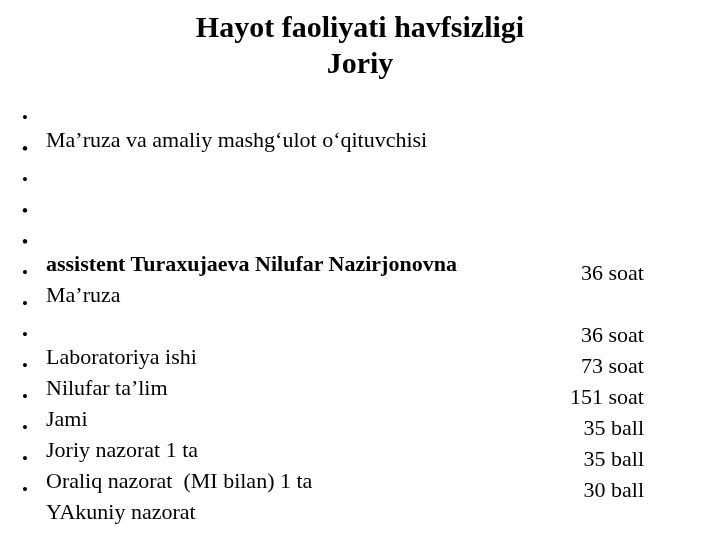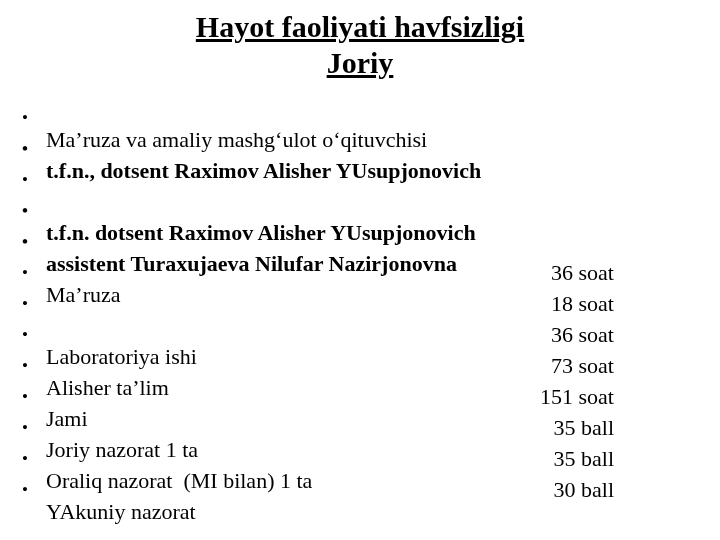--- a/index.html
+++ b/index.html
@@ -27,21 +27,20 @@
   .slide-title {
     position: absolute;
     left: 0;
     top: 9px;
     width: 720px;
     text-align: center;
     font-size: 30px;
     font-weight: bold;
     line-height: 36px;
     letter-spacing: 0px;
-    text-decoration: underline;
   }
   .title-line {
     display: block;
     white-space: pre;
   }
 
   
   .bullet-list {
     position: absolute;
     left: 18px;
@@ -82,45 +81,45 @@
   .bullet-item.has-value {
     display: block;
   }
   .bullet-item.has-value .item-label {
     display: inline-block;
     vertical-align: baseline;
   }
   .item-value {
     display: inline-block;
     position: absolute;
-    left: 424px;
+    left: 454px;
     width: 172px;
     text-align: right;
     white-space: pre;
   }
 </style>
 </head>
 <body>
 
 <div class="slide">
 
   <div class="slide-title">
     <span class="title-line">Hayot faoliyati havfsizligi</span>
     <span class="title-line">Joriy</span>
   </div>
 
   <ul class="bullet-list">
       <li class="bullet-item"><span class="bullet-glyph">•</span><span class="item-label">Ma’ruza va amaliy mashg‘ulot o‘qituvchisi</span></li>
-      <li class="bullet-item bold"><span class="bullet-glyph">•</span><span class="item-label">t.f.n., dotsent Raximov Alisher YUsupjonovich</span></li>
+      <li class="bullet-item bold"><span class="bullet-glyph">•</span></li>
       <li class="bullet-item"><span class="bullet-glyph">•</span></li>
-      <li class="bullet-item bold"><span class="bullet-glyph">•</span><span class="item-label">t.f.n. dotsent Raximov Alisher YUsupjonovich</span></li>
+      <li class="bullet-item bold"><span class="bullet-glyph">•</span></li>
       <li class="bullet-item bold"><span class="bullet-glyph">•</span><span class="item-label">assistent Turaxujaeva Nilufar Nazirjonovna</span></li>
       <li class="bullet-item has-value"><span class="bullet-glyph">•</span><span class="item-label">Ma’ruza</span><span class="item-value">36 soat</span></li>
-      <li class="bullet-item has-value"><span class="bullet-glyph">•</span><span class="item-value">18 soat</span></li>
+      <li class="bullet-item has-value"><span class="bullet-glyph">•</span></li>
       <li class="bullet-item has-value"><span class="bullet-glyph">•</span><span class="item-label">Laboratoriya ishi</span><span class="item-value">36 soat</span></li>
-      <li class="bullet-item has-value"><span class="bullet-glyph">•</span><span class="item-label">Alisher ta’lim</span><span class="item-value">73 soat</span></li>
+      <li class="bullet-item has-value"><span class="bullet-glyph">•</span><span class="item-label">Nilufar ta’lim</span><span class="item-value">73 soat</span></li>
       <li class="bullet-item has-value"><span class="bullet-glyph">•</span><span class="item-label">Jami</span><span class="item-value">151 soat</span></li>
       <li class="bullet-item has-value"><span class="bullet-glyph">•</span><span class="item-label">Joriy nazorat 1 ta</span><span class="item-value">35 ball</span></li>
       <li class="bullet-item has-value"><span class="bullet-glyph">•</span><span class="item-label">Oraliq nazorat  (MI bilan) 1 ta</span><span class="item-value">35 ball</span></li>
       <li class="bullet-item has-value"><span class="bullet-glyph">•</span><span class="item-label">YAkuniy nazorat</span><span class="item-value">30 ball</span></li>
     </ul>
 
 </div>
 
 </body></html>

